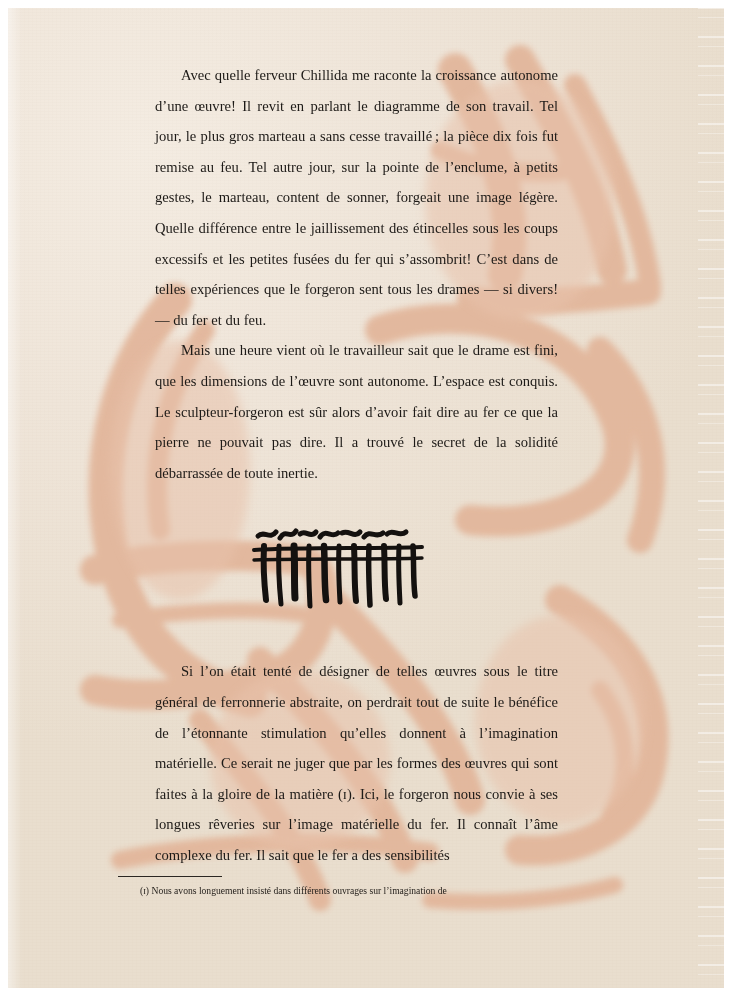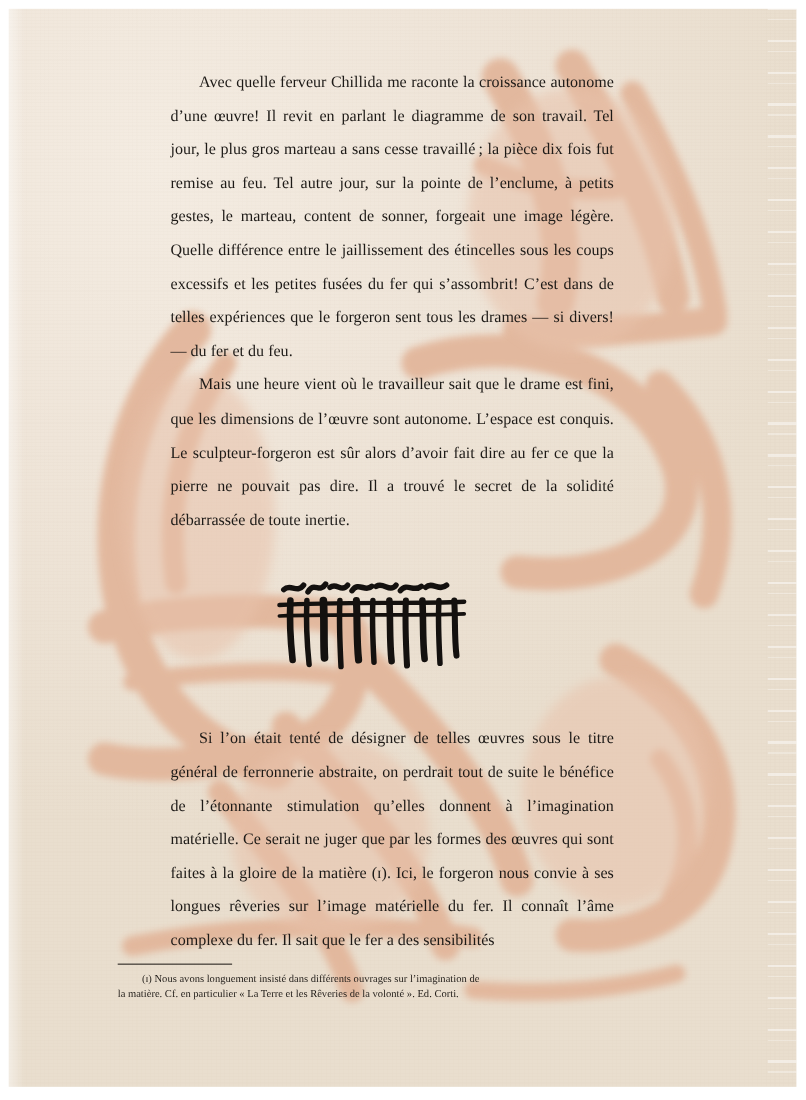--- a/index.html
+++ b/index.html
@@ -106,21 +106,21 @@
     position: absolute;
     left: 246px;
     top: 520px;
     width: 200px;
     height: 100px;
   }
 
   
   .footnote {
     position: absolute;
-    left: 107px;
+    left: 118px;
     top: 876px;
     width: 440px;
     color: #201c18;
     font-size: 9.6px;
     line-height: 13.4px;
     text-align: justify;
   }
   .footnote .rule {
     width: 104px;
     height: 1px;
@@ -215,21 +215,20 @@
       <path d="M123 26 C122 46 123 66 124 85" stroke-width="5.5"></path>
       <path d="M138 26 C139 44 138 62 140 79" stroke-width="6"></path>
       <path d="M153 26 C152 46 153 64 154 83" stroke-width="5"></path>
       <path d="M167 26 C168 44 167 60 169 76" stroke-width="5.5"></path>
     </g>
   </svg>
 
   <div class="footnote">
     <div class="rule"></div>
     <p class="fn-indent">(ɪ) Nous avons longuement insisté dans différents ouvrages sur l’imagination de</p>
-    <p>la matière. Cf. en particulier « La Terre et les Rêveries de la volonté ». Ed. Corti.</p>
   </div>
 
   <div class="scan-edge">
     <div class="deckle-left"></div>
     <div class="deckle"></div>
     <div class="edge-white edge-top"></div>
     <div class="edge-white edge-bottom"></div>
     <div class="edge-white edge-left"></div>
     <div class="edge-white edge-right"></div>
   </div>

